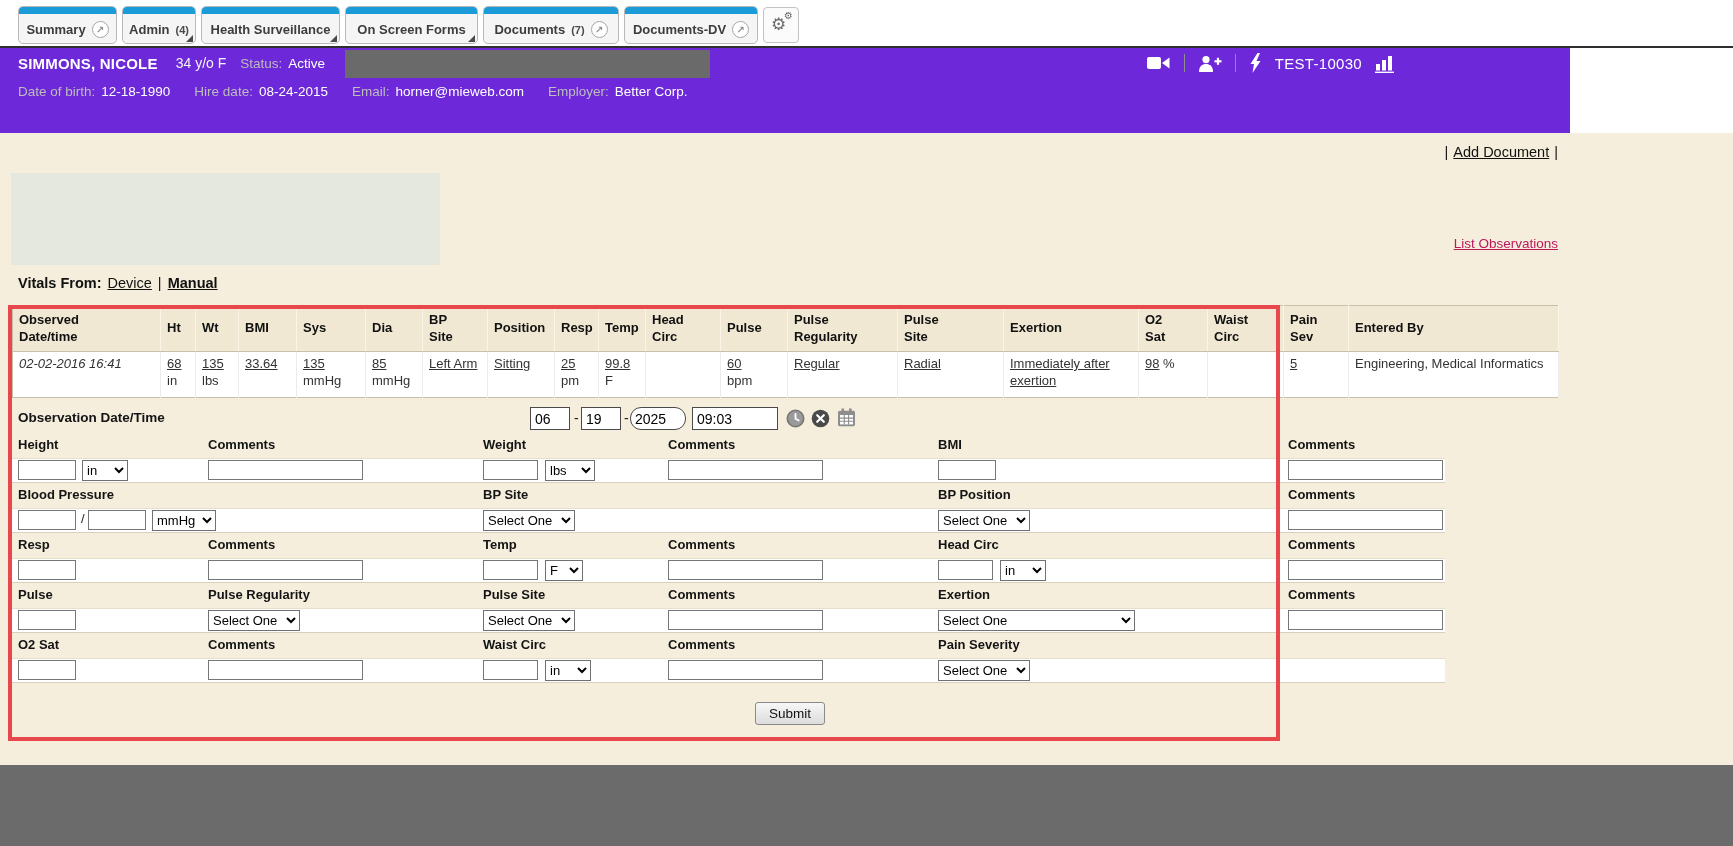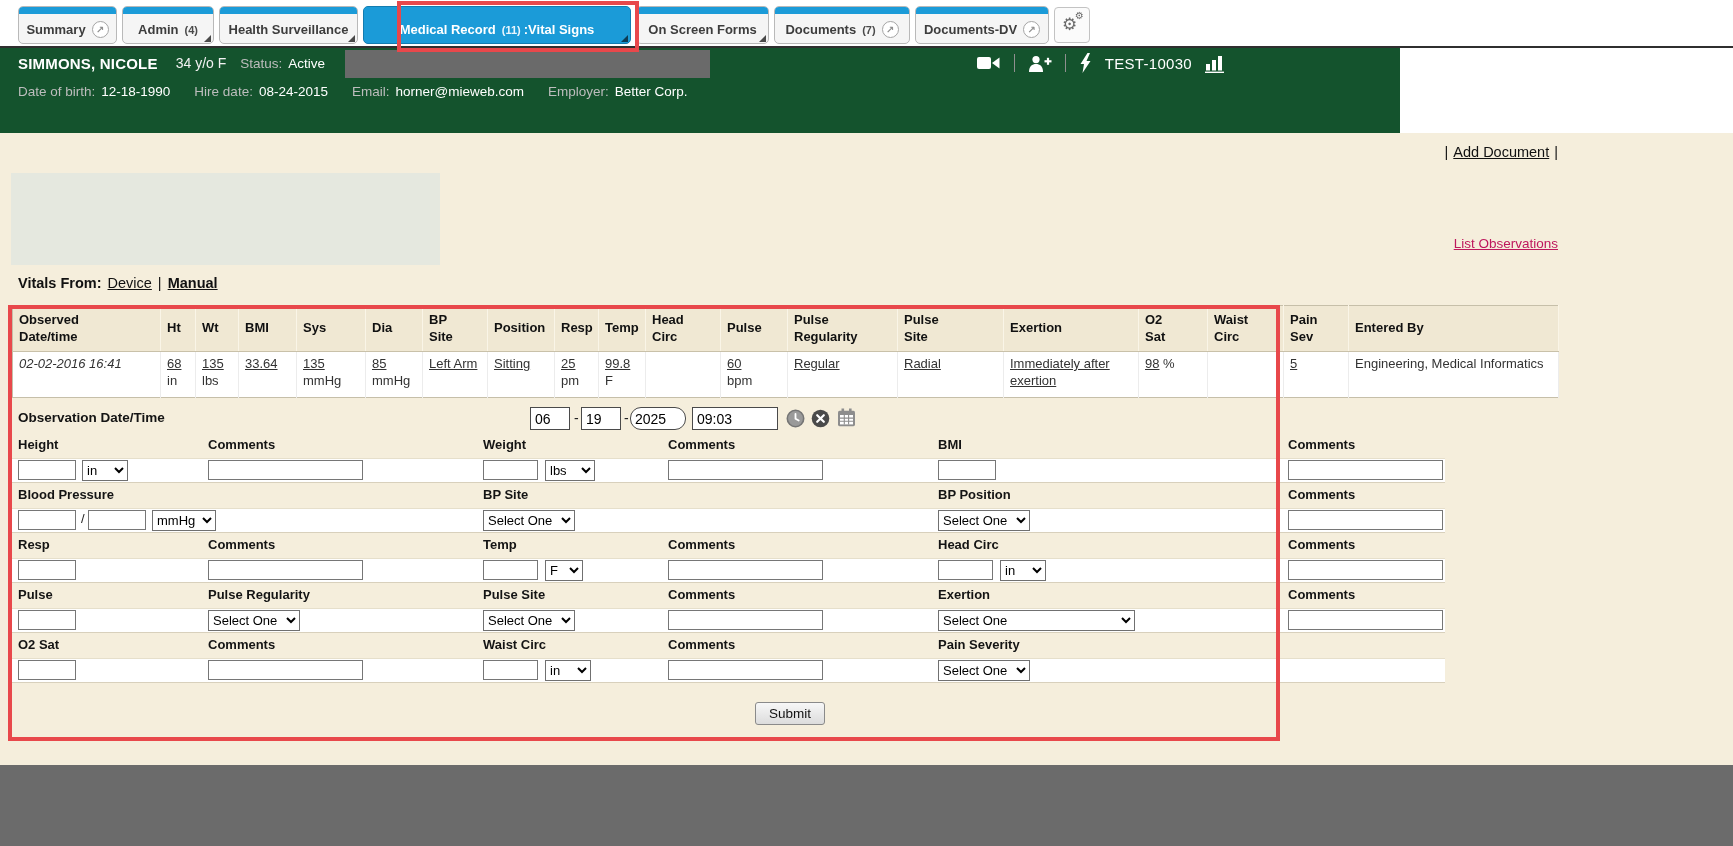--- a/index.html
+++ b/index.html
@@ -29,21 +29,21 @@
               font-family:"DejaVu Sans", sans-serif; margin-top:8px; flex:0 0 auto; background:#fff; }
   #gear-btn { position:relative; width:36px; height:36px; border:1px solid #c3c3c3; border-radius:4px;
               background:#fbfbfb; margin-bottom:3px; cursor:pointer;
               font-family:"DejaVu Sans", sans-serif; color:#6b6b6b; }
   #gear-btn .g1 { position:absolute; left:7px; top:6px; font-size:17px; }
   #gear-btn .g2 { position:absolute; right:5px; top:2px; font-size:10px; }
   .tab-redbox { position:absolute; left:33px; right:-9px; top:-6px; bottom:-9px;
                 border:4px solid #e8484b; pointer-events:none; z-index:60; }
 
   
-  #patient-band { position:absolute; left:0; top:48px; width:1400px; height:85px; background:#14532d; }
+  #patient-band { position:absolute; left:0; top:48px; width:1570px; height:85px; background:#6d28d9; }
   #redact-block { position:absolute; left:345px; top:2px; width:365px; height:28px; background:#6a6a6a; }
   #p-row1 { position:absolute; left:18px; top:0; height:30px; display:flex; align-items:center; gap:14px; }
   #p-name { font-size:15px; font-weight:bold; color:#ffffff; letter-spacing:.2px; }
   #p-age  { font-size:14px; color:#f2f2f2; margin-left:4px; }
   #p-status-wrap { display:flex; gap:6px; font-size:13.5px; }
   .glabel { color:#bdbdbd; }
   .gvalue { color:#ffffff; }
   #p-icons { position:absolute; right:173px; top:0; height:30px; display:flex; align-items:center; gap:13px; }
   .vdiv { width:1px; height:18px; background:#8f8f8f; }
   #chart-id { color:#fff; font-size:15px; letter-spacing:.3px; }
@@ -106,38 +106,30 @@
 <body>
 
 <div id="app">
 
   <div id="tabbar">
     <div class="tab" style="width:99px">
       <span class="stripe"></span>
       <span class="tlabel">Summary</span>
       <span class="ext-icon">↗</span>
     </div>
-    <div class="tab" style="width:92px">
+    <div class="tab" style="width:74px">
       <span class="stripe"></span>
       <span class="tlabel">Admin</span>
       <span class="tcount">(4)</span>
       <span class="notch"></span>
     </div>
     <div class="tab" style="width:139px">
       <span class="stripe"></span>
       <span class="tlabel">Health Surveillance</span>
       <span class="notch"></span>
-    </div>
-    <div class="tab active" style="width:268px">
-      <span class="stripe"></span>
-      <span class="tlabel">Medical Record</span>
-      <span class="tcount">(11)</span>
-      <span class="tlabel" style="margin-left:-3px">:Vital Signs</span>
-      <span class="notch"></span>
-      <span class="tab-redbox"></span>
     </div>
     <div class="tab" style="width:133px">
       <span class="stripe"></span>
       <span class="tlabel">On Screen Forms</span>
       <span class="notch"></span>
     </div>
     <div class="tab" style="width:136px">
       <span class="stripe"></span>
       <span class="tlabel">Documents</span>
       <span class="tcount">(7)</span>

